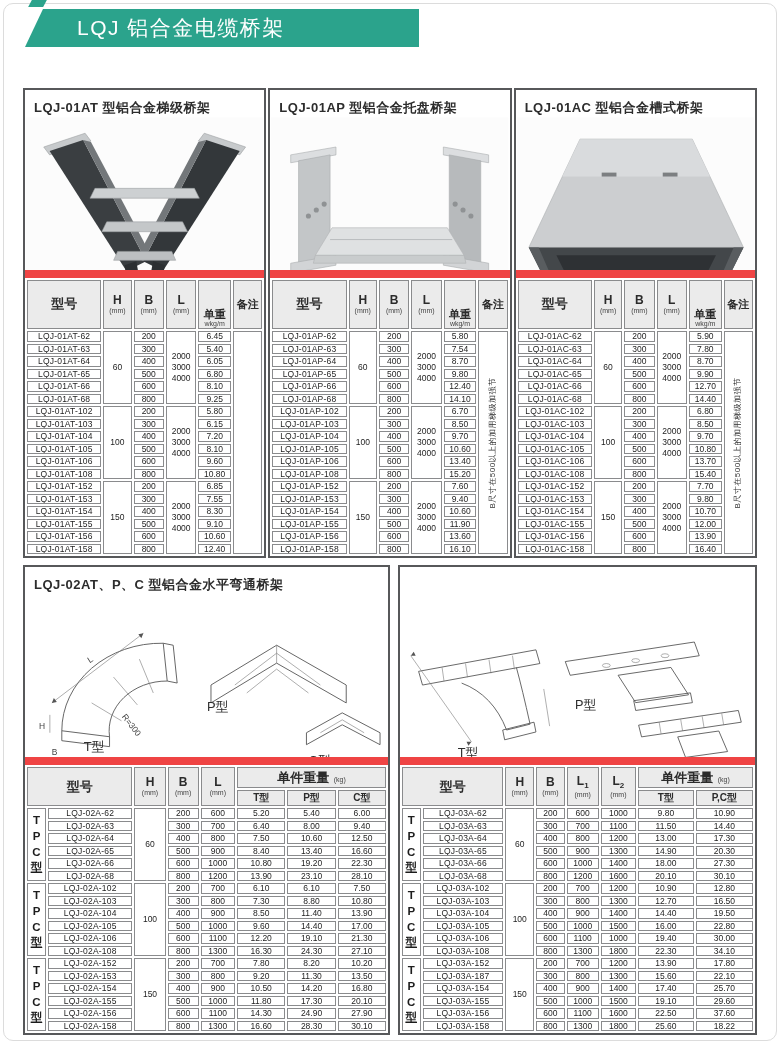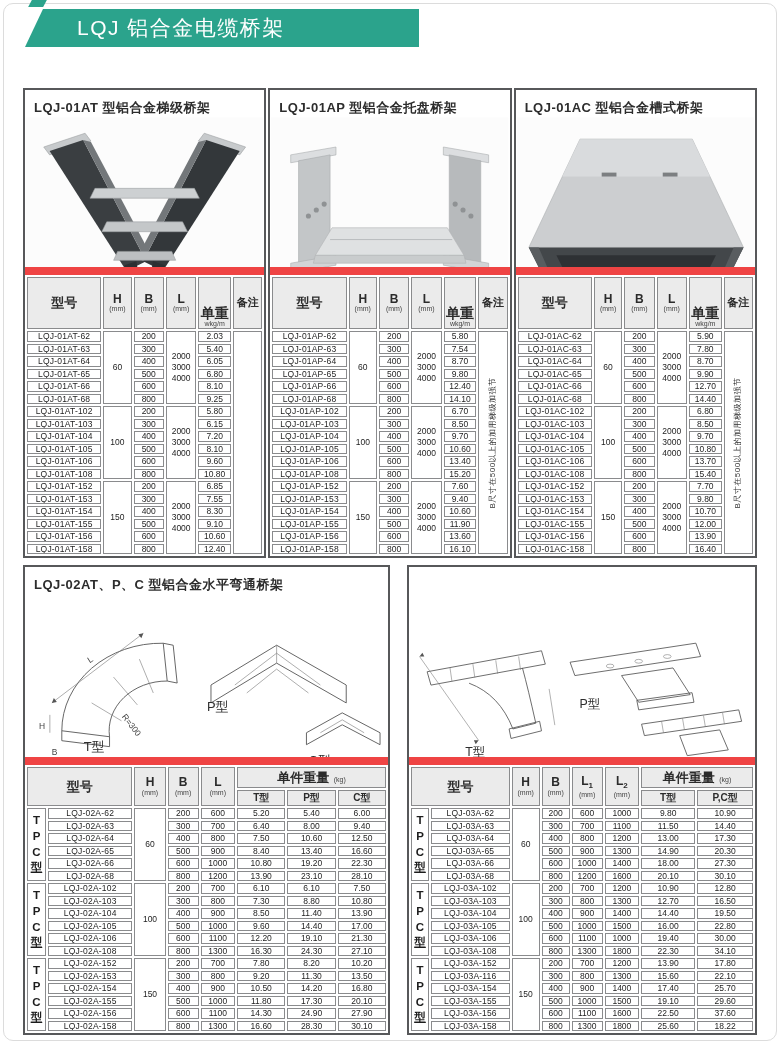--- a/index.html
+++ b/index.html
@@ -3,40 +3,40 @@
 <meta charset="utf-8">
 <style>
   *{margin:0;padding:0;box-sizing:border-box;}
   html,body{width:780px;height:1044px;}
   body{position:relative;background:#ffffff;font-family:"Liberation Sans","DejaVu Sans",sans-serif;color:#222;overflow:hidden;}
   .frame{position:absolute;inset:3px;border:1px solid #dcdcdc;border-radius:10px;pointer-events:none;}
   .banner{position:absolute;left:25px;top:9px;width:394px;height:38px;display:flex;align-items:center;clip-path:polygon(18px 0,100% 0,100% 100%,0 100%);background:#2ba38c;}
   .banner-notch{position:absolute;left:30px;top:0;width:15px;height:7px;transform:skewX(-28deg);background:#2ba38c;}
   .banner-title{color:#fff;font-size:21px;font-weight:500;padding-left:52px;letter-spacing:1.5px;white-space:nowrap;}
   .top-row{position:absolute;left:23px;top:88px;width:734px;height:470px;display:flex;gap:2px;}
-  .bottom-row{position:absolute;left:23px;top:565px;width:734px;height:470px;display:flex;gap:17px;}
+  .bottom-row{position:absolute;left:23px;top:565px;width:734px;height:470px;display:flex;gap:8px;}
   .panel{position:relative;border:2px solid #57585a;background:#fff;overflow:hidden;}
   .panel.top{flex:1;}
   .panel.b-left{flex:0 0 367px;}
   .panel.b-right{flex:1;}
   .panel-title{position:absolute;top:9px;left:9px;font-size:13px;font-weight:600;color:#2d2d2d;letter-spacing:.5px;white-space:nowrap;z-index:2;}
   .photo{position:absolute;top:26px;left:1px;right:1px;height:192px;}
   .drawing{position:absolute;top:26px;left:1px;right:1px;height:188px;}
   .photo svg,.drawing svg{width:100%;height:100%;display:block;}
   table.spec{position:absolute;left:0;bottom:0;width:100%;border-collapse:separate;border-spacing:2px;background:#fff;table-layout:fixed;border-top:8px solid #ef4444;z-index:3;}
   table.spec th,table.spec td{border:1px solid #8a8b8d;text-align:center;vertical-align:middle;overflow:hidden;}
   table.spec th{background:#ebebeb;font-weight:600;color:#2b2b2b;}
   .top-spec thead th{height:25px;}
   .top-spec td,.bot-spec td{height:10px;font-size:8.5px;line-height:1;padding:0;color:#1d1d1d;}
   td.model{letter-spacing:.2px;}
   .th-model{font-size:13px;}
   .th-note{font-size:11px;margin-left:28px;}
   .hb{font-size:12px;line-height:1.05;font-weight:600;}
   .hb sub{font-size:8px;}
-  .hb2{font-size:14px;line-height:1.05;margin-top:28px;}
+  .hb2{font-size:11px;line-height:1.05;margin-top:28px;}
   .hs{font-size:7px;line-height:1.1;font-weight:400;color:#444;}
   td.lcell div{line-height:1.3;}
   td.note{position:relative;}
   .vtext{position:absolute;left:50%;top:50%;transform:translate(-50%,-50%) rotate(-90deg);font-size:8px;white-space:nowrap;letter-spacing:.5px;color:#333;}
   .bot-spec .th1 th{height:17px;}
   .bot-spec .th2 th{height:13px;font-size:10px;}
   .bot-spec .th-span{height:15px;}
   td.tpc div{font-size:11.5px;line-height:1.35;font-weight:600;}
   td.tpc div.u{text-decoration:underline;}
   .uw{font-size:13px;font-weight:600;}
@@ -111,21 +111,21 @@
       <tbody>
           <tr>
             <td class="model">LQJ-01AT-62</td>
             <td class="num" rowspan="6">60</td>
             <td class="num">200</td>
             <td class="num lcell" rowspan="6">
               <div>2000</div>
               <div>3000</div>
               <div>4000</div>
             </td>
-            <td class="num">2.03</td>
+            <td class="num">6.45</td>
             <td class="note" rowspan="18"></td>
           </tr>
           <tr>
             <td class="model">LQJ-01AT-63</td>
             <td class="num">300</td>
             <td class="num">5.40</td>
           </tr>
           <tr>
             <td class="model">LQJ-01AT-64</td>
             <td class="num">400</td>
@@ -974,21 +974,21 @@
             </td>
             <td class="model">LQJ-03A-152</td>
             <td class="num" rowspan="6">150</td>
             <td class="num">200</td>
             <td class="num">700</td>
             <td class="num">1200</td>
             <td class="num">13.90</td>
             <td class="num">17.80</td>
           </tr>
           <tr>
-            <td class="model">LQJ-03A-116</td>
+            <td class="model">LQJ-03A-187</td>
             <td class="num">300</td>
             <td class="num">800</td>
             <td class="num">1300</td>
             <td class="num">15.60</td>
             <td class="num">22.10</td>
           </tr>
           <tr>
             <td class="model">LQJ-03A-154</td>
             <td class="num">400</td>
             <td class="num">900</td>

